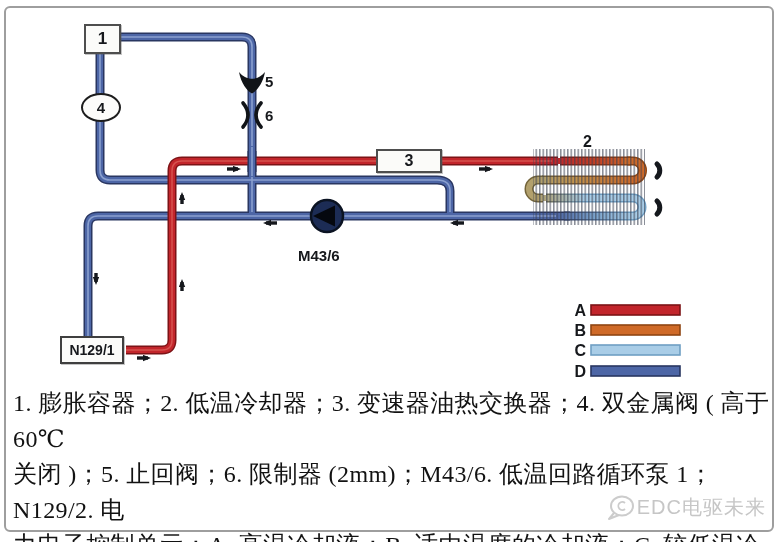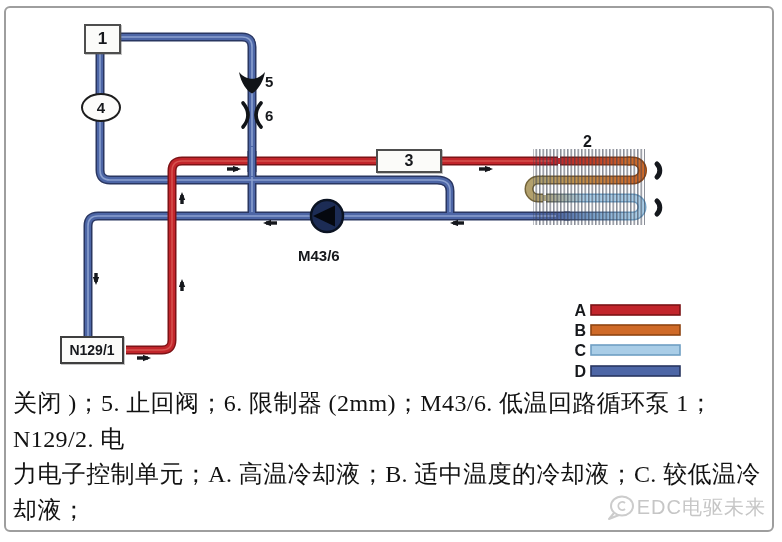--- a/index.html
+++ b/index.html
@@ -171,20 +171,21 @@
   <div class="lbl" style="left:298px;top:248px;width:58px;text-align:left;font-size:15px;">M43/6</div>
 
   <div class="compbox" style="left:60px;top:336px;width:60px;height:24px;font-size:14px;border-color:#3f3f3f;">N129/1</div>
 
   <div class="legend-letter" style="left:566px;top:302px;width:20px;text-align:right;">A</div>
   <div class="legend-letter" style="left:566px;top:322px;width:20px;text-align:right;">B</div>
   <div class="legend-letter" style="left:566px;top:342px;width:20px;text-align:right;">C</div>
   <div class="legend-letter" style="left:566px;top:363px;width:20px;text-align:right;">D</div>
 
   <div class="caption">
+    <div>1. 膨胀容器；2. 低温冷却器；3. 变速器油热交换器；4. 双金属阀 ( 高于 60℃</div>
     <div>关闭 )；5. 止回阀；6. 限制器 (2mm)；M43/6. 低温回路循环泵 1；N129/2. 电</div>
     <div>力电子控制单元；A. 高温冷却液；B. 适中温度的冷却液；C. 较低温冷却液；</div>
 
   </div>
 
   <div class="watermark">
     <svg width="30" height="27" viewBox="0 0 30 27">
       <ellipse cx="17" cy="12" rx="11" ry="9.5" fill="none" stroke="#cccccc" stroke-width="2"></ellipse>
       <path d="M 9 19 L 4 25 L 14 21" fill="none" stroke="#cccccc" stroke-width="2" stroke-linejoin="round"></path>
       <path d="M 20 9 A 4 4 0 1 0 20 15" fill="none" stroke="#cccccc" stroke-width="1.8"></path>

